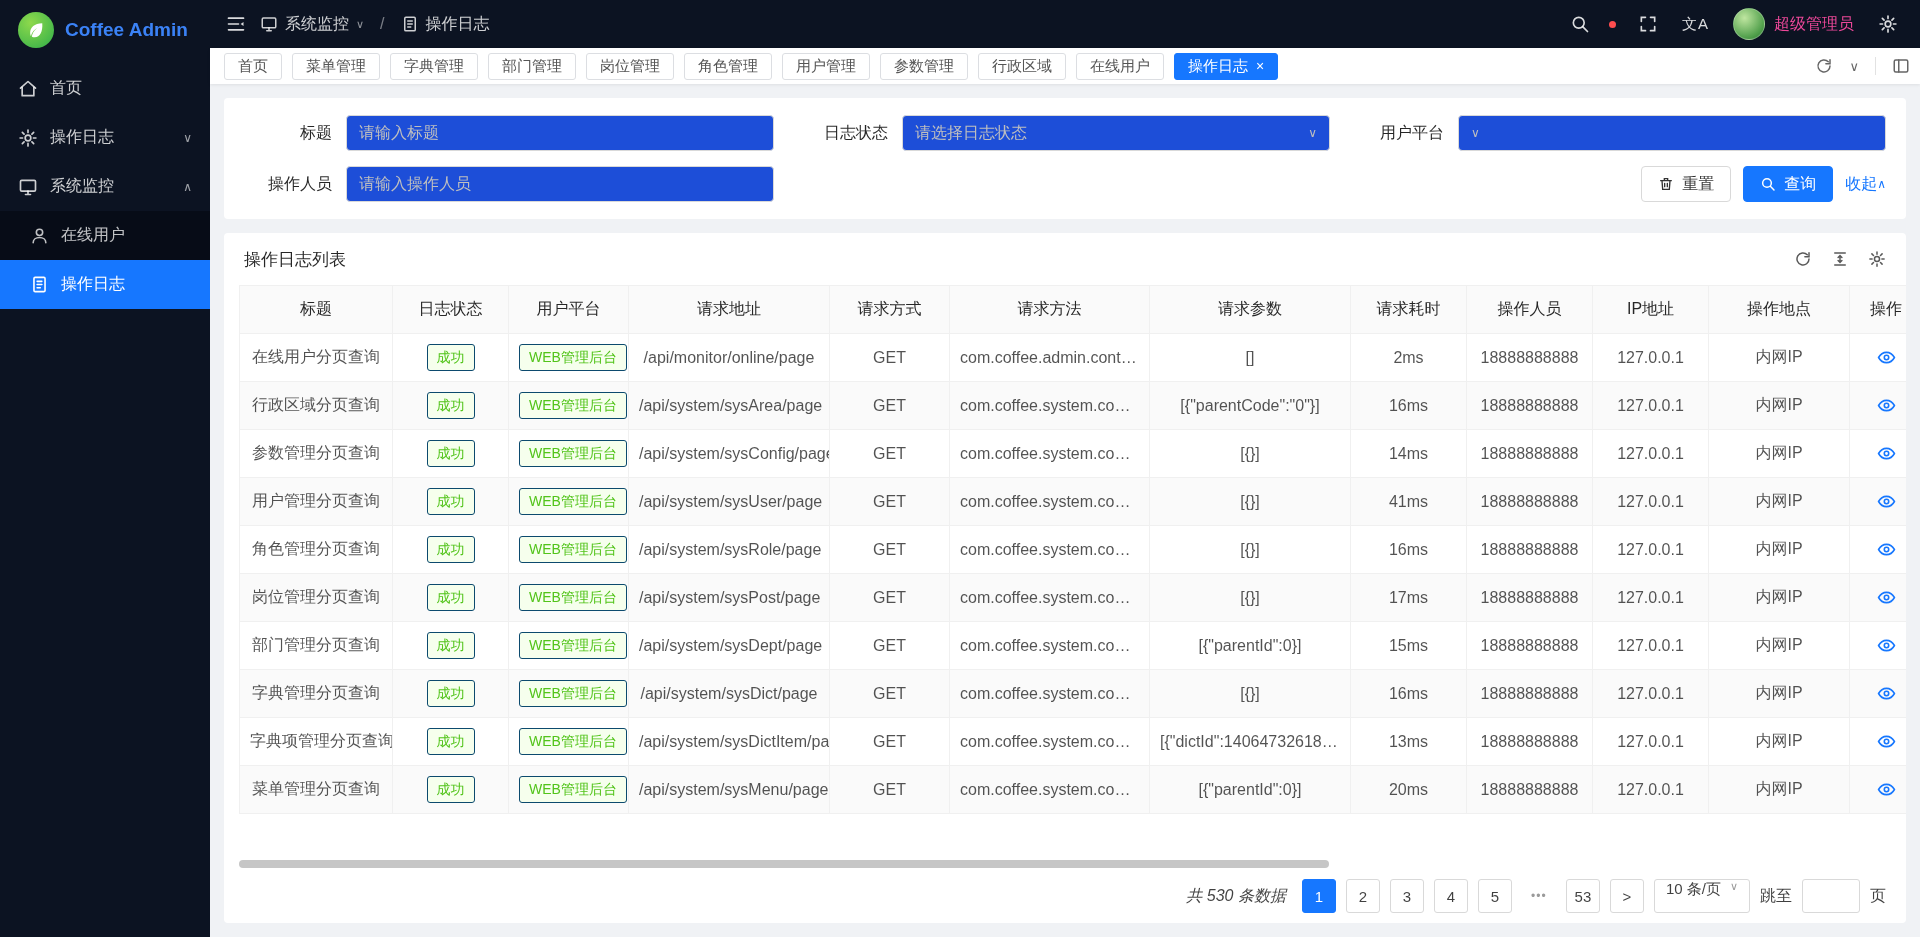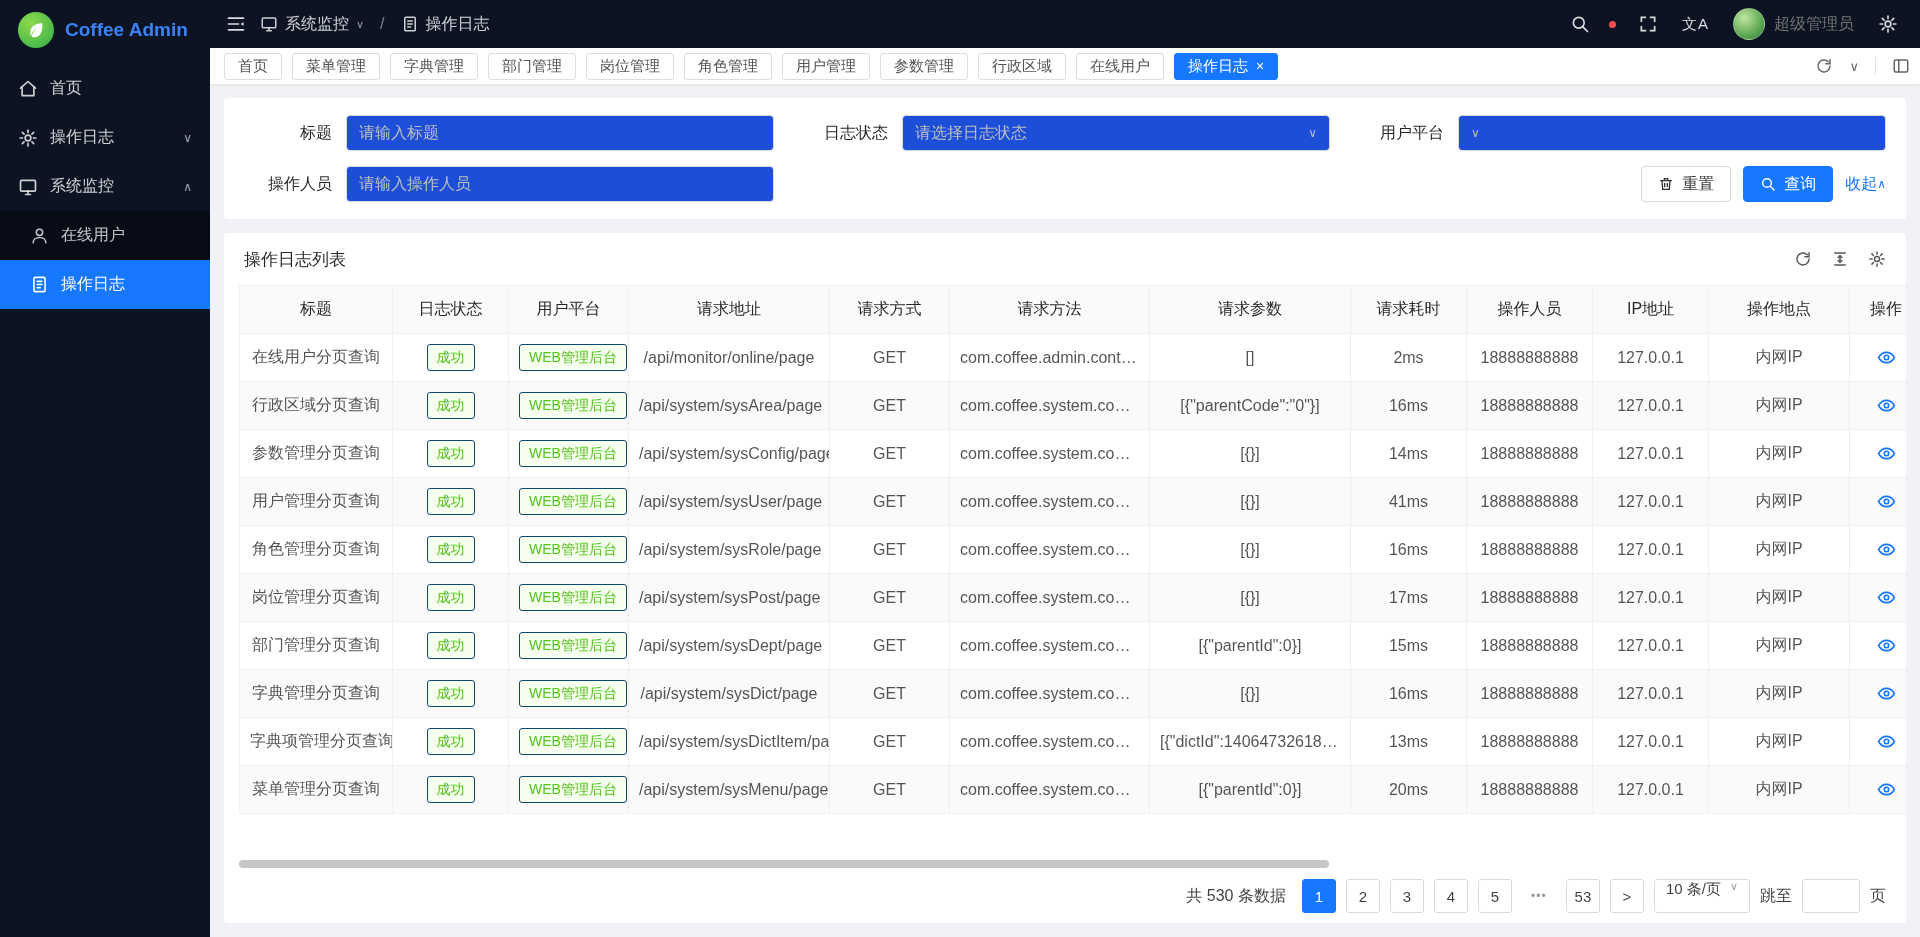--- a/index.html
+++ b/index.html
@@ -40,21 +40,21 @@
   .crumb { display:flex; align-items:center; gap:7px; font-size:16px; color:rgba(255,255,255,.8); cursor:pointer; }
   .crumb .mi-icon { width:18px; height:18px; }
   .crumb .chev { font-size:11px; color:rgba(255,255,255,.55); }
   .crumb-sep { color:rgba(255,255,255,.45); margin:0 2px; }
   .topbar-right { display:flex; align-items:center; gap:24px; }
   .bell-wrap { position:relative; }
   .bell-dot { position:absolute; top:-3px; right:-2px; width:7px; height:7px; border-radius:50%; background:#ff4d4f; }
   .translate-glyph { font-size:15px; letter-spacing:1px; cursor:pointer; }
   .user-chip { display:flex; align-items:center; gap:9px; cursor:pointer; }
   .avatar { width:32px; height:32px; border-radius:50%; background:radial-gradient(circle at 35% 30%, #bfe6a0, #4f9e4a 70%, #2c6e33); border:1px solid rgba(255,255,255,.25); }
-  .username { font-size:16px; color:#737373; white-space:nowrap; }
+  .username { font-size:16px; color:#ec4899; white-space:nowrap; }
 
   
   .tabbar { height:36px; background:#fff; display:flex; align-items:center; padding:0 10px 0 14px;
     box-shadow:0 1px 3px rgba(0,0,0,.08); position:relative; z-index:2; flex-shrink:0; }
   .tabs { display:flex; gap:10px; flex:1; overflow:hidden; }
   .tab { height:27px; padding:0 13px; border:1px solid #dcdee2; border-radius:3px; background:#fff;
     display:flex; align-items:center; gap:8px; font-size:15px; color:#555; cursor:pointer; white-space:nowrap; }
   .tab.active { background:#1677ff; border-color:#1677ff; color:#fff; }
   .tab-close { font-size:14px; line-height:1; }
   .tab-actions { display:flex; align-items:center; gap:16px; padding-left:12px; color:#666; }
@@ -104,21 +104,21 @@
     color:#52c41a; background:#f6ffed; border:1px solid #0c4a6e; }
   .eye { display:inline-flex; width:19px; height:19px; color:#1677ff; cursor:pointer; vertical-align:middle; }
 
   .table-spacer { flex:1; }
   .hscroll { height:10px; margin:0 15px; position:relative; flex-shrink:0; }
   .hscroll .thumb { position:absolute; left:0; top:1px; height:8px; width:66%; background:#c6c6c6; border-radius:4px; cursor:pointer; }
 
   
   .pagination { height:54px; display:flex; align-items:center; justify-content:flex-end; gap:10px;
     padding:0 20px; font-size:16px; color:rgba(0,0,0,.75); flex-shrink:0; }
-  .page-total { margin-right:6px; }
+  .page-total { margin-right:6px;font-style:italic; }
   .page-btn { min-width:34px; height:34px; padding:0 4px; border:1px solid #d9d9d9; border-radius:3px; background:#fff;
     display:flex; align-items:center; justify-content:center; font-size:15px; color:rgba(0,0,0,.75); cursor:pointer; }
   .page-btn.active { background:#1677ff; border-color:#1677ff; color:#fff; }
   .page-ellipsis { border:none; background:none; color:#9a9a9a; letter-spacing:1px; font-size:12px; }
   .size-select { height:34px; border:1px solid #d9d9d9; border-radius:3px; background:#fff; padding:0 11px;
     display:flex; gap:9px; font-size:15px; cursor:pointer; }
   .size-select .chev { font-size:11px; color:#999; }
   .jump-input { width:58px; height:34px; border:1px solid #d9d9d9; border-radius:3px; outline:none; padding:0 8px; font-size:15px; }
 </style>
 </head>

